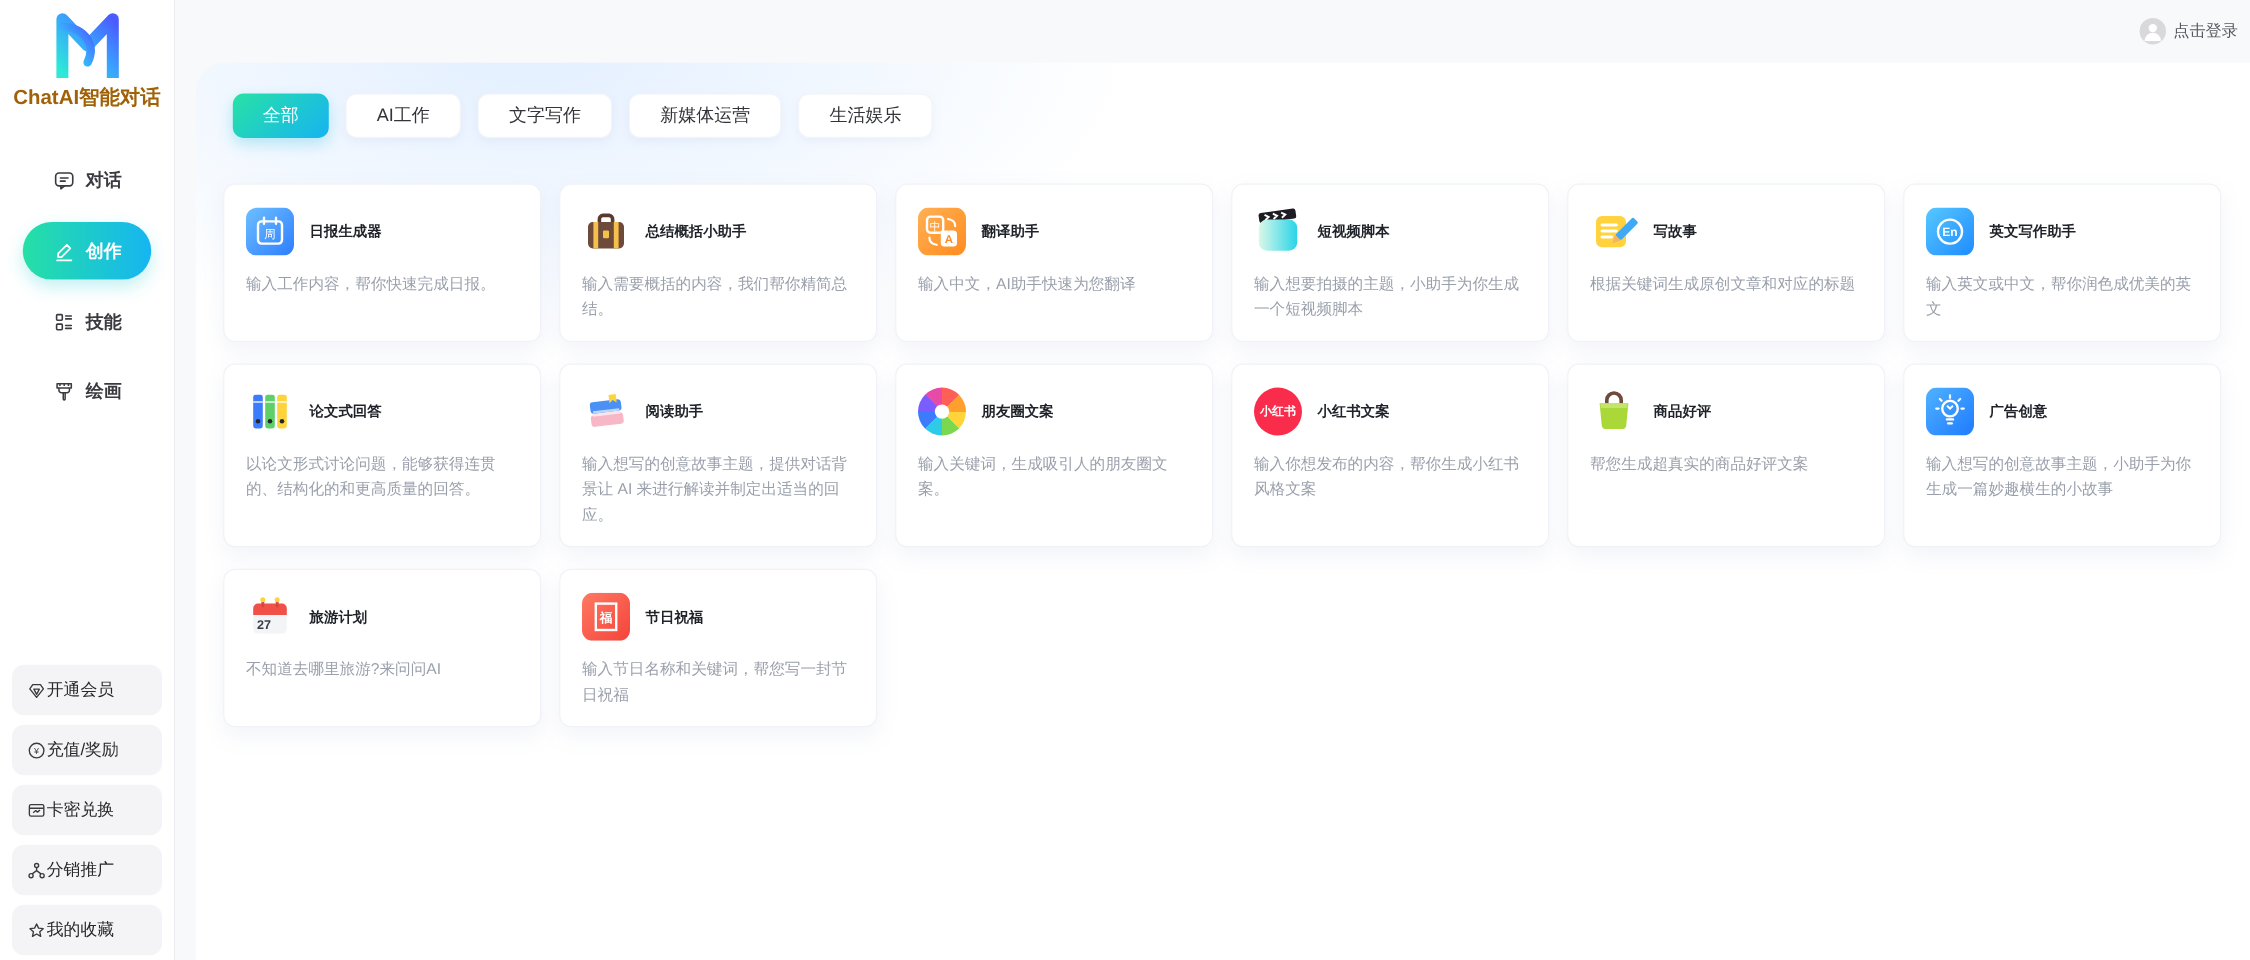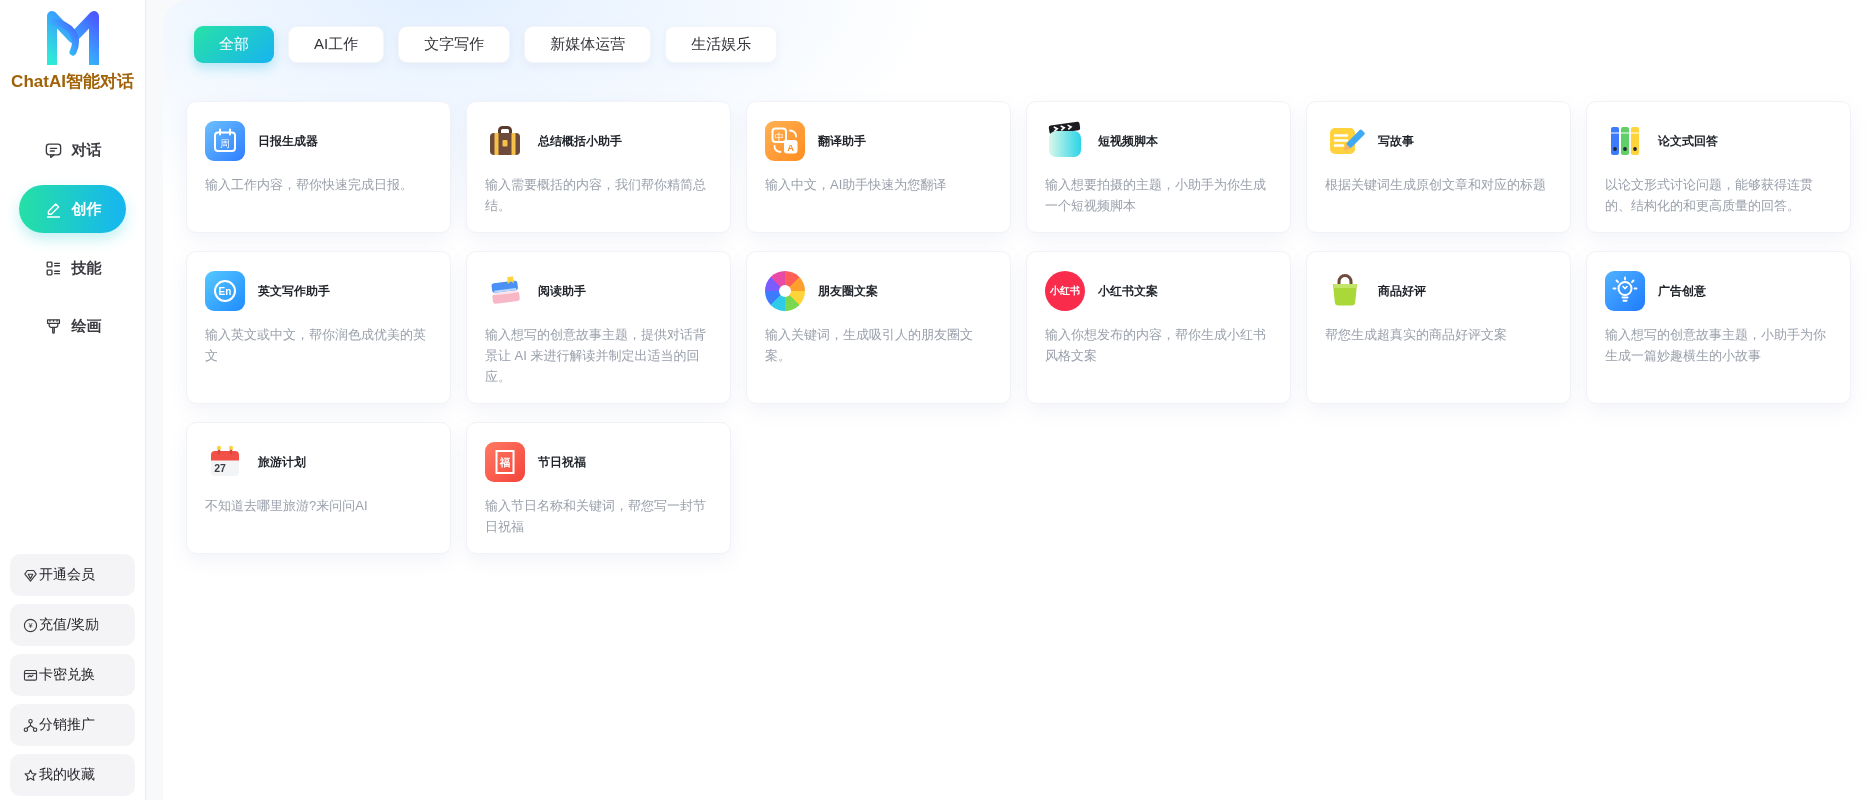--- a/index.html
+++ b/index.html
@@ -205,20 +205,31 @@
             <svg viewBox="0 0 24 24" xmlns="http://www.w3.org/2000/svg">
               <path d="M12 4.2l2.35 4.9 5.4.6-4 3.7 1.1 5.4L12 16l-4.85 2.8 1.1-5.4-4-3.7 5.4-.6z" fill="none" stroke="currentColor" stroke-width="1.6" stroke-linejoin="round"></path>
             </svg>
           </span>
     <span class="foot-label">我的收藏</span>
   </div>
       </div>
   </aside>
 
   <main class="main">
+    <header class="topbar">
+      <div class="login">
+        <span class="login-avatar" id="login-avatar">
+            <svg viewBox="0 0 24 24" xmlns="http://www.w3.org/2000/svg">
+              <circle cx="12" cy="9.2" r="3.8" fill="#ffffff"></circle>
+              <path d="M4.5 21a7.5 7.5 0 0 1 15 0z" fill="#ffffff"></path>
+            </svg>
+          </span>
+        <span class="login-label">点击登录</span>
+      </div>
+    </header>
     <section class="panel">
       <div class="tabs" id="tabs">
           <div class="tab active">
             <span>全部</span>
           </div>
           <div class="tab">
             <span>AI工作</span>
           </div>
           <div class="tab">
             <span>文字写作</span>
@@ -323,56 +334,56 @@
                 </svg>
               </span>
       <span class="card-title">写故事</span>
     </div>
     <div class="card-desc">根据关键词生成原创文章和对应的标题</div>
   </div>
           <div class="card">
     <div class="card-head">
       <span class="card-icon">
                 <svg viewBox="0 0 40 40" xmlns="http://www.w3.org/2000/svg">
+                  <defs>
+                    <linearGradient id="g7" x1="0" y1="0" x2="1" y2="1">
+                      <stop offset="0" stop-color="#56c8ff"></stop>
+                      <stop offset="1" stop-color="#1f8bff"></stop>
+                    </linearGradient>
+                  </defs>
+     <rect width="40" height="40" rx="9" fill="url(#g7)"></rect>
+     <circle cx="20" cy="20" r="10" fill="none" stroke="#fff" stroke-width="2"></circle>
+     <text x="20" y="24" font-size="10" fill="#fff" text-anchor="middle" font-weight="bold" font-family="sans-serif">En</text>
+                </svg>
+              </span>
+      <span class="card-title">英文写作助手</span>
+    </div>
+    <div class="card-desc">输入英文或中文，帮你润色成优美的英文</div>
+  </div>
+          <div class="card">
+    <div class="card-head">
+      <span class="card-icon">
+                <svg viewBox="0 0 40 40" xmlns="http://www.w3.org/2000/svg">
                   <rect x="6" y="6" width="8" height="28" rx="2" fill="#3d7bfd"></rect>
                   <rect x="16" y="6" width="8" height="28" rx="2" fill="#5fd068"></rect>
                   <rect x="26" y="6" width="8" height="28" rx="2" fill="#ffd43b"></rect>
      <path d="M6 12h8M16 12h8M26 12h8" stroke="rgba(255,255,255,.65)" stroke-width="1.6"></path>
      <circle cx="10" cy="28" r="1.9" fill="#23262e"></circle>
                   <circle cx="20" cy="28" r="1.9" fill="#23262e"></circle>
                   <circle cx="30" cy="28" r="1.9" fill="#23262e"></circle>
                 </svg>
               </span>
       <span class="card-title">论文式回答</span>
     </div>
     <div class="card-desc">以论文形式讨论问题，能够获得连贯的、结构化的和更高质量的回答。</div>
   </div>
           <div class="card">
     <div class="card-head">
       <span class="card-icon">
                 <svg viewBox="0 0 40 40" xmlns="http://www.w3.org/2000/svg">
-                  <defs>
-                    <linearGradient id="g7" x1="0" y1="0" x2="1" y2="1">
-                      <stop offset="0" stop-color="#56c8ff"></stop>
-                      <stop offset="1" stop-color="#1f8bff"></stop>
-                    </linearGradient>
-                  </defs>
-     <rect width="40" height="40" rx="9" fill="url(#g7)"></rect>
-     <circle cx="20" cy="20" r="10" fill="none" stroke="#fff" stroke-width="2"></circle>
-     <text x="20" y="24" font-size="10" fill="#fff" text-anchor="middle" font-weight="bold" font-family="sans-serif">En</text>
-                </svg>
-              </span>
-      <span class="card-title">英文写作助手</span>
-    </div>
-    <div class="card-desc">输入英文或中文，帮你润色成优美的英文</div>
-  </div>
-          <div class="card">
-    <div class="card-head">
-      <span class="card-icon">
-                <svg viewBox="0 0 40 40" xmlns="http://www.w3.org/2000/svg">
                   <g transform="rotate(-7 20 22)">
      <rect x="7" y="22" width="27" height="9.5" rx="2.5" fill="#f7b7c6"></rect>
                     <rect x="9" y="20.5" width="23" height="2.5" fill="#fde4ea"></rect>
      <rect x="7.5" y="11" width="26" height="9.5" rx="2.5" fill="#4a90f5"></rect>
                     <rect x="9.5" y="18.5" width="22" height="2" fill="#bcd8ff"></rect>
      <path d="M24 6.5v7l3-2.4 3 2.4v-7z" fill="#ffd43b"></path>
                   </g>
                 </svg>
               </span>
       <span class="card-title">阅读助手</span>

